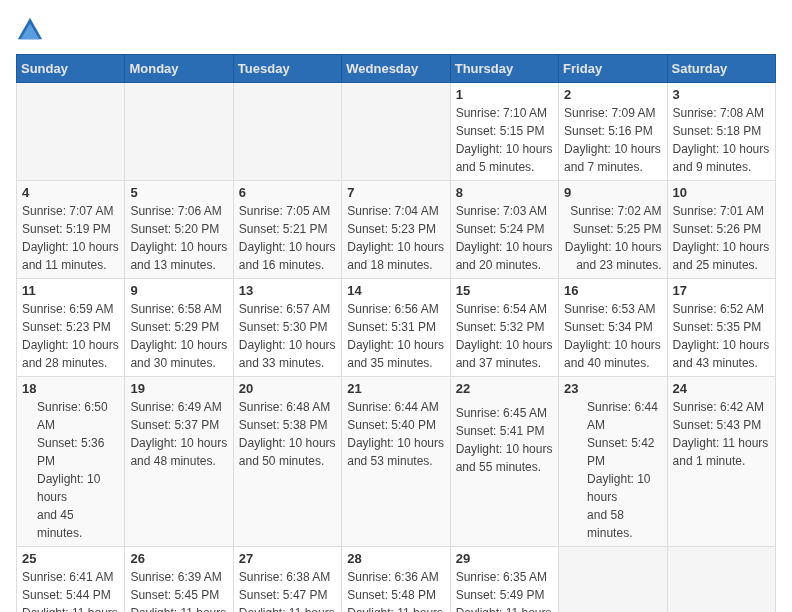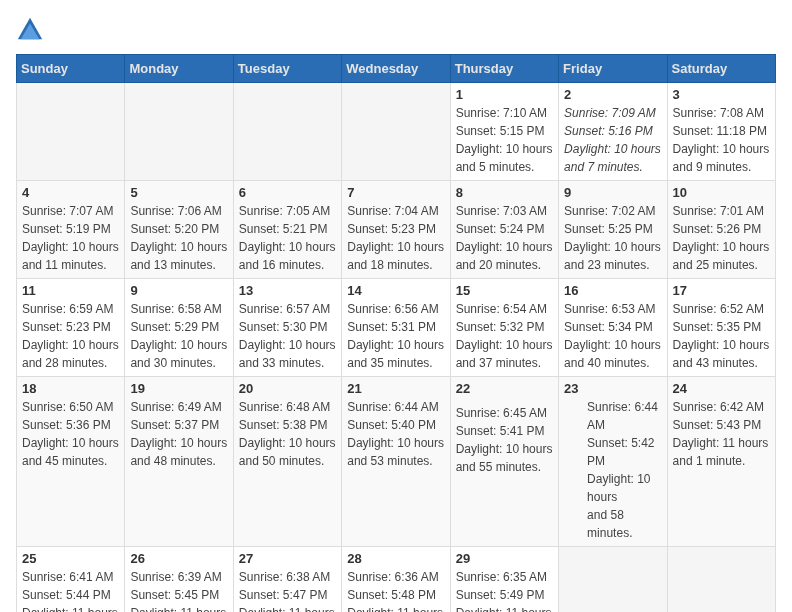--- a/index.html
+++ b/index.html
@@ -129,29 +129,29 @@
         <td class="empty-cell"></td>
         <td>
           <span class="day-number">1</span>
           <div class="day-info" style="white-space: pre-line;">Sunrise: 7:10 AM
 Sunset: 5:15 PM
 Daylight: 10 hours
 and 5 minutes.</div>
         </td>
         <td>
           <span class="day-number">2</span>
-          <div class="day-info" style="white-space: pre-line; font-style: italic;">Sunrise: 7:09 AM
+          <div class="day-info" style="white-space: pre-line;">Sunrise: 7:09 AM
 Sunset: 5:16 PM
 Daylight: 10 hours
 and 7 minutes.</div>
         </td>
         <td>
           <span class="day-number">3</span>
           <div class="day-info" style="white-space: pre-line;">Sunrise: 7:08 AM
-Sunset: 11:18 PM
+Sunset: 5:18 PM
 Daylight: 10 hours
 and 9 minutes.</div>
         </td>
       </tr>
       <tr>
         <td>
           <span class="day-number">4</span>
           <div class="day-info" style="white-space: pre-line;">Sunrise: 7:07 AM
 Sunset: 5:19 PM
 Daylight: 10 hours
@@ -180,21 +180,21 @@
         </td>
         <td>
           <span class="day-number">8</span>
           <div class="day-info" style="white-space: pre-line;">Sunrise: 7:03 AM
 Sunset: 5:24 PM
 Daylight: 10 hours
 and 20 minutes.</div>
         </td>
         <td>
           <span class="day-number">9</span>
-          <div class="day-info" style="white-space: pre-line;">Sunrise: 7:02 AM
+          <div class="day-info" style="white-space: pre-line; text-align: right;">Sunrise: 7:02 AM
 Sunset: 5:25 PM
 Daylight: 10 hours
 and 23 minutes.</div>
         </td>
         <td>
           <span class="day-number">10</span>
           <div class="day-info" style="white-space: pre-line;">Sunrise: 7:01 AM
 Sunset: 5:26 PM
 Daylight: 10 hours
 and 25 minutes.</div>
@@ -247,21 +247,21 @@
           <span class="day-number">17</span>
           <div class="day-info" style="white-space: pre-line;">Sunrise: 6:52 AM
 Sunset: 5:35 PM
 Daylight: 10 hours
 and 43 minutes.</div>
         </td>
       </tr>
       <tr>
         <td>
           <span class="day-number">18</span>
-          <div class="day-info" style="white-space: pre-line;">Sunrise: 6:50 AM
+          <div class="day-info" style="white-space: pre-line; margin-left: 15px;">Sunrise: 6:50 AM
 Sunset: 5:36 PM
 Daylight: 10 hours
 and 45 minutes.</div>
         </td>
         <td>
           <span class="day-number">19</span>
           <div class="day-info" style="white-space: pre-line;">Sunrise: 6:49 AM
 Sunset: 5:37 PM
 Daylight: 10 hours
 and 48 minutes.</div>

